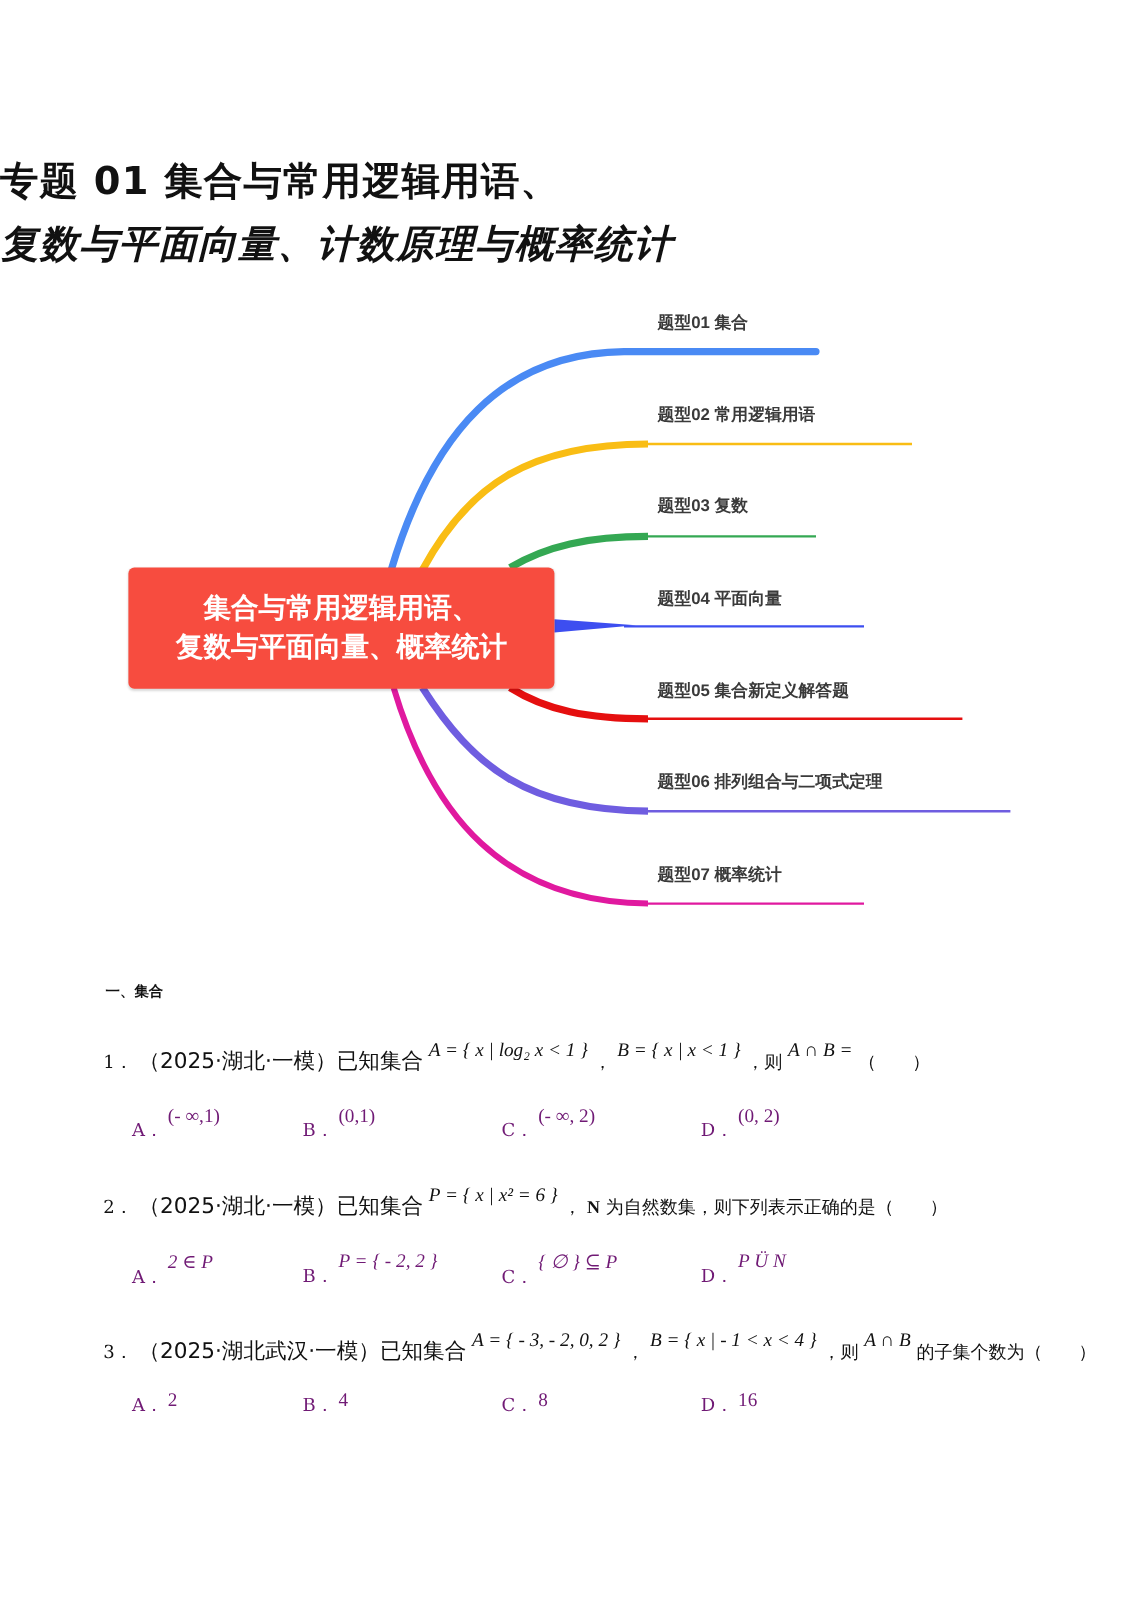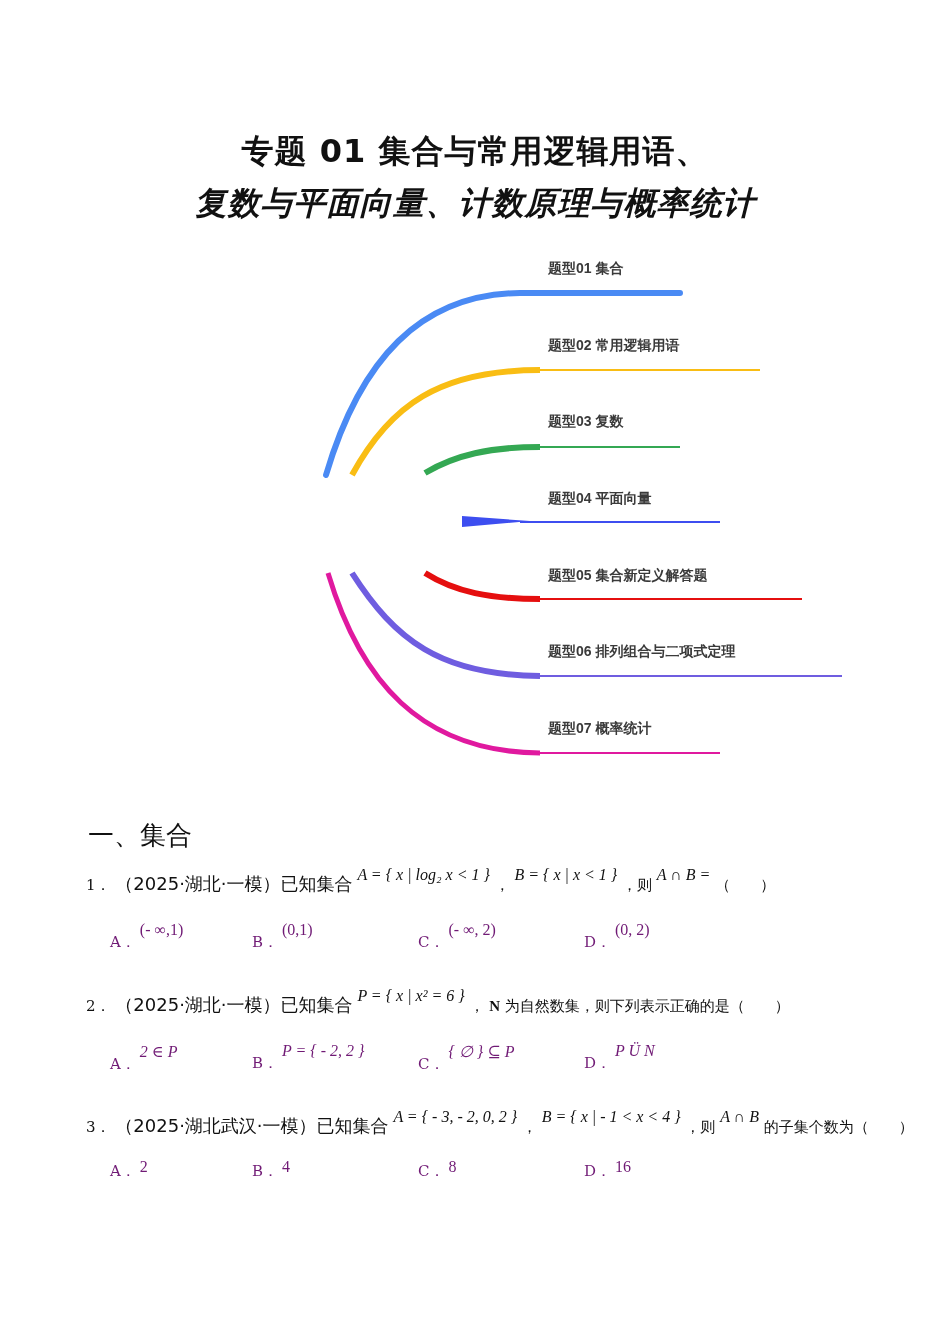--- a/index.html
+++ b/index.html
@@ -1,35 +1,35 @@
 <!DOCTYPE html>
 <html><head>
 <meta charset="utf-8">
 <style>
   html, body { margin: 0; padding: 0; background: #ffffff; }
   body { width: 950px; height: 1344px; position: relative; overflow: hidden;
          font-family: "DejaVu Serif", "Liberation Serif", serif; color: #000; }
-  .title { position: absolute; left: 0; width: 950px; text-align: center;
+  .title { position: absolute; left: 0; width: 950px; 
            font-family: "DejaVu Sans", "Liberation Sans", sans-serif;
            font-weight: bold; font-size: 32px; color: #111; letter-spacing: 1px; }
   .title.l1 { top: 130px; }
   .title.l2 { top: 182px; font-style: italic; }
   .mindmap { position: absolute; left: 0; top: 240px; width: 950px; height: 540px; }
   .mindmap svg { position: absolute; left: 0; top: 0; }
   .center-node { position: absolute; left: 107px; top: 233px; width: 355px; height: 101px;
                  background: #f74c3f; border-radius: 5px; color: #fff;
                  font-family: "DejaVu Sans", "Liberation Sans", sans-serif; font-weight: bold;
                  font-size: 23px; line-height: 33px; text-align: center;
                  display: flex; flex-direction: column; justify-content: center;
                  box-shadow: 0 1px 2px rgba(0,0,0,0.15); }
   .branch-label { position: absolute; left: 548px; font-family: Liberation Sans, sans-serif;
                   font-weight: bold; font-size: 14px; color: #3a3a3a; white-space: nowrap; }
   .section-heading { position: absolute; left: 88px; top: 818px;
-                     font-family: "DejaVu Sans", "Liberation Sans", sans-serif; font-weight: normal;
-                     font-size: 26px; color: #111; }
+                     font-family: "DejaVu Sans", "Liberation Sans", sans-serif; font-weight: bold;
+                     font-size: 12px; color: #111; }
   .q { position: absolute; left: 86px; font-size: 15px; white-space: nowrap; color: #111; }
   .q .math { font-family: "Liberation Serif", "DejaVu Serif", serif; font-style: italic;
              position: relative; top: -10px; font-size: 16px; }
   .q .src { font-family: "DejaVu Sans", "Liberation Sans", sans-serif; font-size: 18px; }
   .opt { position: absolute; font-size: 15px; white-space: nowrap; color: #701a75; }
   .opt .math { font-family: "Liberation Serif", "DejaVu Serif", serif; position: relative; top: -12px;
                font-size: 16px; margin-left: 4px; }
   .opt .math.it { font-style: italic; }
   .bold-n { font-weight: bold; font-family: "Liberation Serif", serif; }
 </style>
@@ -57,20 +57,24 @@
     <path d="M425,573 C455,592 490,599 540,599" fill="none" stroke="#e50f0f" stroke-width="6"></path>
     <path d="M540,599 L802,599" fill="none" stroke="#e50f0f" stroke-width="2"></path>
 
     <path d="M352,573 C395,640 440,675 540,676" fill="none" stroke="#6f5de0" stroke-width="6"></path>
     <path d="M540,676 L842,676" fill="none" stroke="#6f5de0" stroke-width="2"></path>
 
     <path d="M328,573 C360,680 420,752 540,753" fill="none" stroke="#e0199f" stroke-width="5"></path>
     <path d="M540,753 L720,753" fill="none" stroke="#e0199f" stroke-width="2"></path>
   </svg>
 
+  <div class="center-node">
+    <div>集合与常用逻辑用语、</div>
+    <div>复数与平面向量、概率统计</div>
+  </div>
 
   <div class="branch-label" style="top:20px">题型01 集合</div>
   <div class="branch-label" style="top:97px">题型02 常用逻辑用语</div>
   <div class="branch-label" style="top:173px">题型03 复数</div>
   <div class="branch-label" style="top:250px">题型04 平面向量</div>
   <div class="branch-label" style="top:327px">题型05 集合新定义解答题</div>
   <div class="branch-label" style="top:403px">题型06 排列组合与二项式定理</div>
   <div class="branch-label" style="top:480px">题型07 概率统计</div>
 </div>
 

